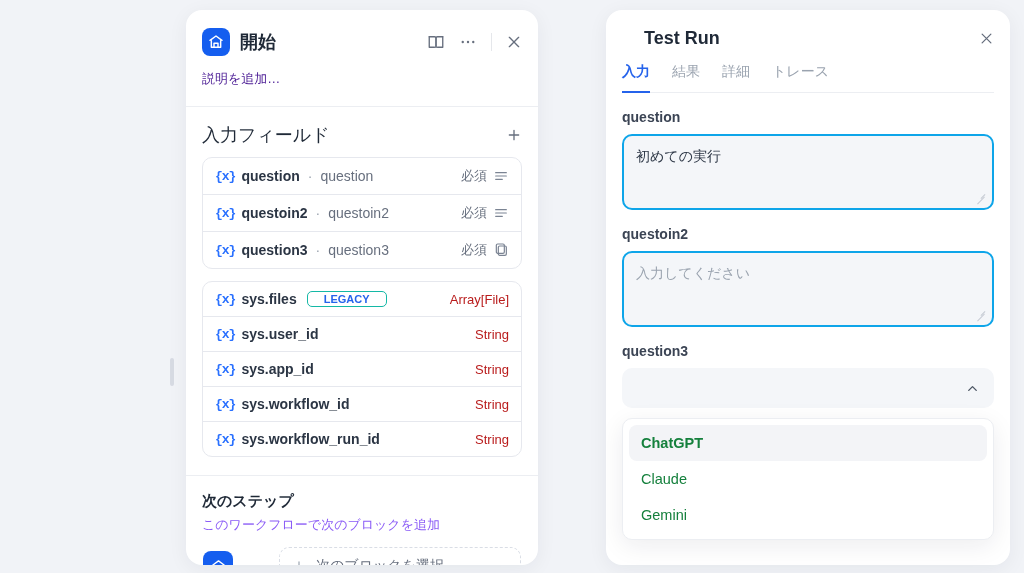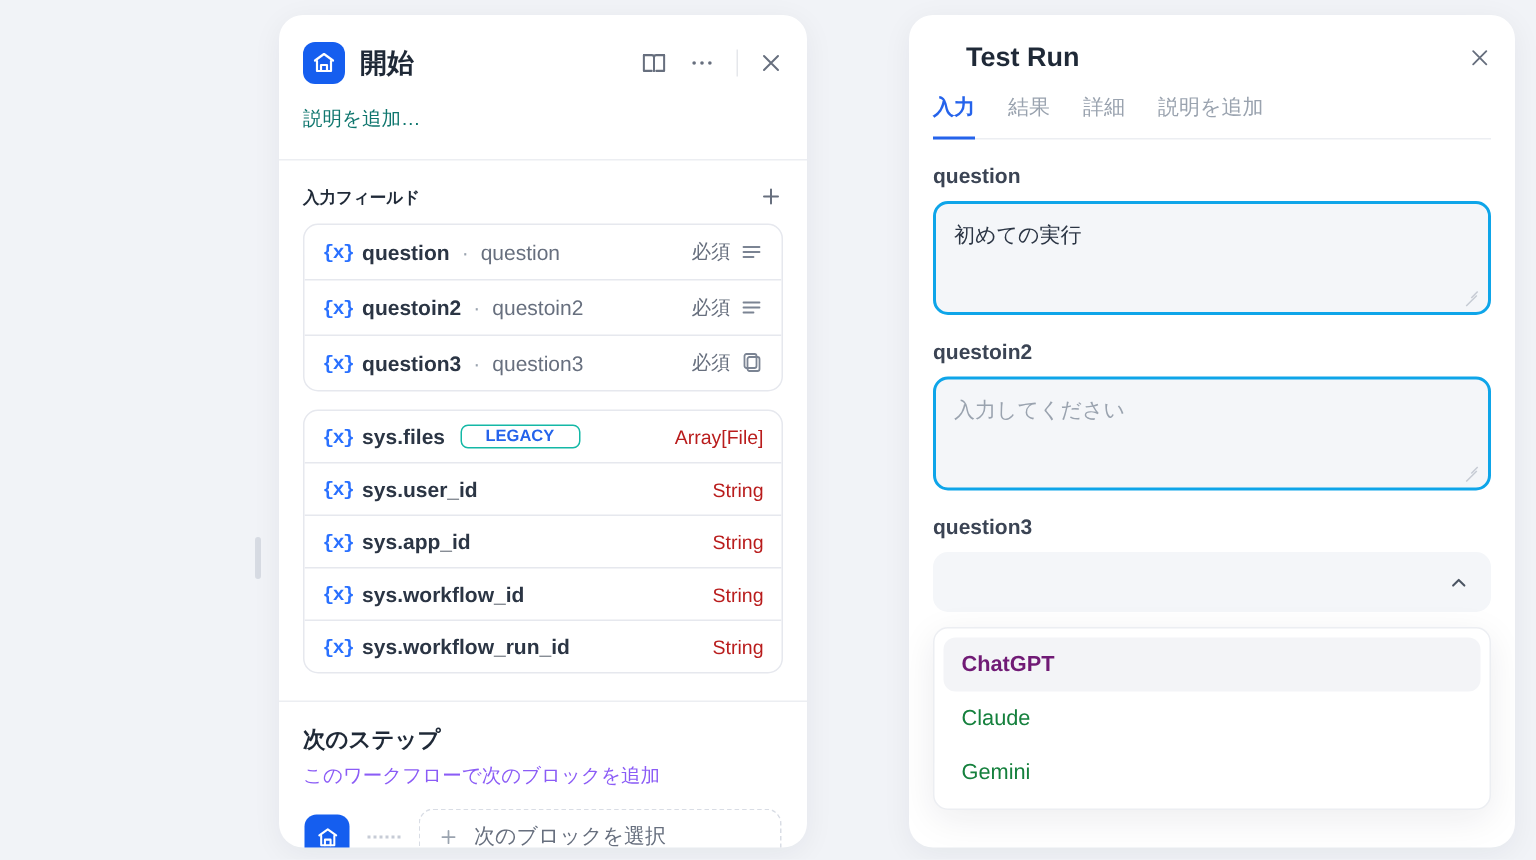--- a/index.html
+++ b/index.html
@@ -50,28 +50,28 @@
   background: #155eef;
   border-radius: 8px;
   display: flex; align-items: center; justify-content: center;
   color: #fff;
   flex-shrink: 0;
 }
 .hdr-title { font-size: 18px; font-weight: 700; flex: 1; }
 .hdr-actions { display: flex; align-items: center; gap: 14px; color: #676f7e; }
 .divider-v { width: 1px; height: 18px; background: #e5e7eb; }
 .icon-btn { display: inline-flex; align-items: center; justify-content: center; cursor: pointer; color: #676f7e; }
-.desc-placeholder { color: #0f766e; font-size: 13px; margin-top: 14px; }
+.desc-placeholder { color: #4c1d95; font-size: 13px; margin-top: 14px; }
 .hr { height: 1px; background: #eceef2; margin: 18px -16px 0; }
 
 .section-title-row {
   display: flex; align-items: center; justify-content: space-between;
   margin-top: 16px;
 }
-.section-title { font-weight: 700; font-size: 11px; }
+.section-title { font-weight: 400; font-size: 18px; }
 
 .field-list { margin-top: 10px; border: 1px solid #e6e8ee; border-radius: 10px; overflow: hidden; }
 .field-row {
   display: flex; align-items: center;
   padding: 9px 12px;
   border-bottom: 1px solid #e6e8ee;
   font-size: 14px;
   gap: 6px;
 }
 .field-row:last-child { border-bottom: none; }
@@ -177,21 +177,21 @@
   box-shadow: 0 6px 24px rgba(20,30,50,.08);
   padding: 6px;
 }
 .option {
   padding: 10px 12px;
   font-size: 14.5px;
   border-radius: 8px;
   cursor: pointer;
   color: #15803d;
 }
-.option.highlighted { background: #f3f4f7; font-weight: 600; color: #701a75; }
+.option.highlighted { background: #f3f4f7; font-weight: 600; color: #15803d; }
 
 
 svg { display: block; }
 </style>
 </head>
 <body>
 
 <div class="canvas">
   <div class="drag-handle"></div>
 
@@ -351,21 +351,21 @@
         <svg width="15" height="15" viewBox="0 0 24 24" fill="none" stroke="#676f7e" stroke-width="2" stroke-linecap="round">
             <path d="M5 5l14 14M19 5L5 19"></path>
           </svg>
       </span>
     </div>
 
     <div class="tabs">
       <div class="tab active">入力</div>
       <div class="tab">結果</div>
       <div class="tab">詳細</div>
-      <div class="tab">説明を追加</div>
+      <div class="tab">トレース</div>
     </div>
 
     <div class="form-label">question</div>
     <div class="textarea">
       <span>初めての実行</span>
       <span class="resize-handle"></span>
     </div>
 
     <div class="form-label">questoin2</div>
     <div class="textarea textarea-empty">

